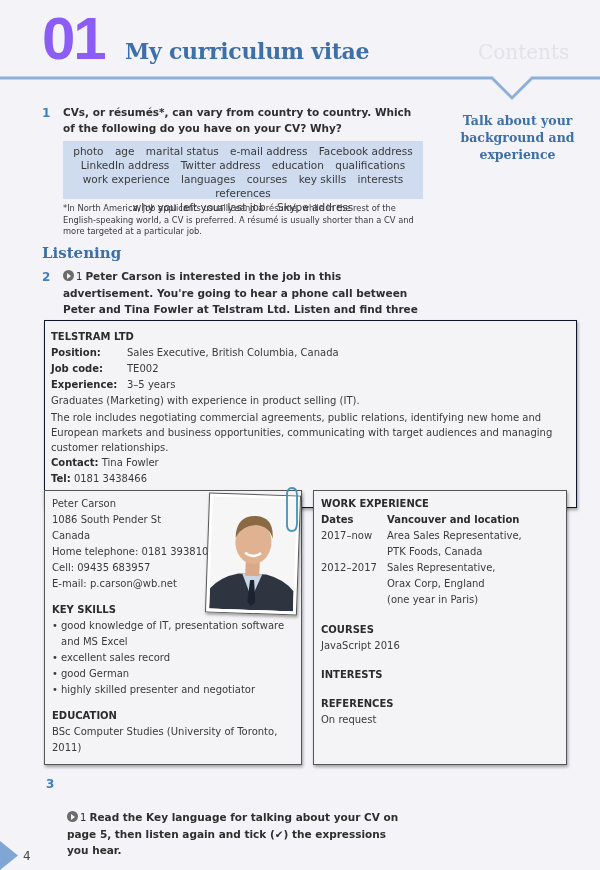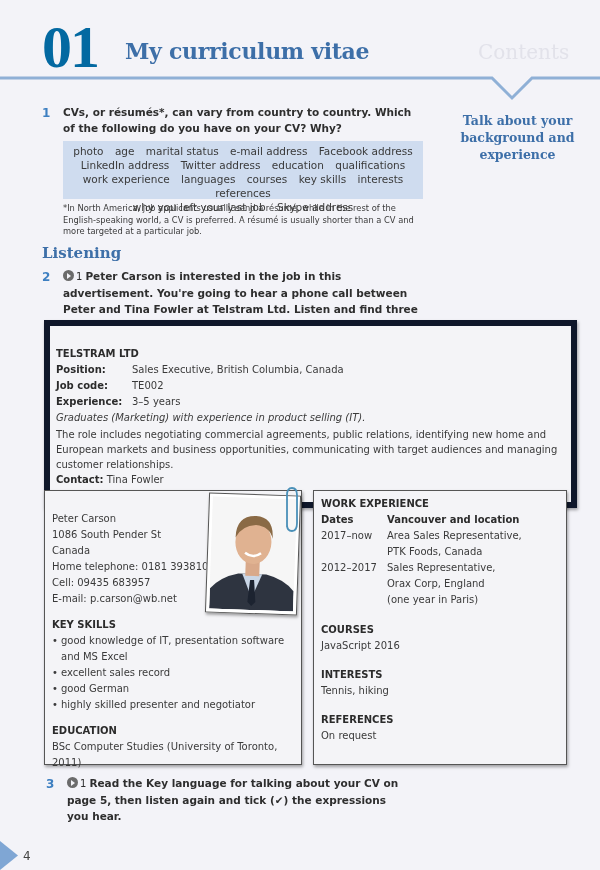--- a/index.html
+++ b/index.html
@@ -8,23 +8,23 @@
     background: #f3f3f8;
     font-family: "DejaVu Sans", sans-serif;
     color: #2b2b2b;
     position: relative;
     overflow: hidden;
   }
   .page { position: absolute; left: 0; top: 0; width: 600px; height: 870px; }
 
   
   .chapter-num {
-    position: absolute; left: 42px; top: 16px;
-    font-family: Liberation Serif, serif; font-weight: bold;
-    font-size: 60px; line-height: 62px; color: #0369a1; letter-spacing: -2px;
+    position: absolute; left: 42px; top: 8px;
+    font-family: Liberation Sans, sans-serif; font-weight: bold;
+    font-size: 60px; line-height: 62px; color: #8b5cf6; letter-spacing: -2px;
   }
   .chapter-title {
     position: absolute; left: 125px; top: 38px;
     font-family: "DejaVu Serif", serif; font-weight: bold;
     font-size: 22px; color: #3d6fa8; letter-spacing: -0.3px;
   }
   .ghost-contents {
     position: absolute; left: 478px; top: 40px;
     font-family: "DejaVu Serif", serif; font-size: 20px; color: #e2e2ea;
   }
@@ -65,36 +65,36 @@
   }
 
   .section-head {
     position: absolute; left: 42px; top: 244px;
     font-family: "DejaVu Serif", serif; font-weight: bold; font-size: 15px; color: #3d6fa8;
   }
 
   
   .ad-box {
     position: absolute; left: 44px; top: 320px; width: 533px; height: 188px;
-    background: #f4f4f7; border: 6px solid #0f172a;
+    background: #f4f4f7; border: 1px solid #0f172a;
     box-shadow: 1px 2px 3px rgba(0,0,0,0.35);
-    padding: 20px 6px; font-size: 10px; line-height: 16px; color: #3a3a3a;
+    padding: 8px 6px; font-size: 10px; line-height: 16px; color: #3a3a3a;
   }
   .ad-box .b { font-weight: bold; color: #2b2b2b; }
   .ad-row { display: flex; }
   .ad-row .lbl { width: 76px; font-weight: bold; color: #2b2b2b; }
-  .ad-italic { font-style: italic; }
+  .ad-italic { }
   .ad-desc { line-height: 15px; margin-top: 1px; }
 
   
   .cv-left {
     position: absolute; left: 44px; top: 490px; width: 258px; height: 275px;
     background: #f4f4f7; border: 1px solid #555;
     box-shadow: 1px 2px 3px rgba(0,0,0,0.35);
-    padding: 20px 7px; font-size: 10px; line-height: 16px; color: #3a3a3a;
+    padding: 5px 7px; font-size: 10px; line-height: 16px; color: #3a3a3a;
   }
   .cv-right {
     position: absolute; left: 313px; top: 490px; width: 254px; height: 275px;
     background: #f4f4f7; border: 1px solid #555;
     box-shadow: 1px 2px 3px rgba(0,0,0,0.35);
     padding: 5px 7px; font-size: 10px; line-height: 16px; color: #3a3a3a;
   }
   .cv-head { font-weight: bold; color: #2b2b2b; }
   .bullet-list { list-style: none; }
   .bullet-list li { padding-left: 9px; position: relative; }
@@ -254,28 +254,27 @@
         <div>Sales Representative,</div>
         <div>Orax Corp, England</div>
         <div>(one year in Paris)</div>
       </div>
     </div>
     <div style="height:14px;"></div>
     <div class="cv-head">COURSES</div>
     <div>JavaScript 2016</div>
     <div style="height:13px;"></div>
     <div class="cv-head">INTERESTS</div>
-    <div>Tennis, hiking</div>
     <div style="height:13px;"></div>
     <div class="cv-head">REFERENCES</div>
     <div>On request</div>
   </div>
 
   <div class="ex-num" style="left:46px; top:777px;">3</div>
-  <div class="ex-text" style="left:67px; top:775px; width:340px;">
+  <div class="ex-text" style="left:67px; top:809px; width:340px;">
     <span class="audio-icon"></span><span class="track-num">1</span><span>Read the Key language for talking about your CV on page 5, then listen again and tick (✔) the expressions you hear.</span>
   </div>
 
   <svg class="page-marker" viewBox="0 0 18 29">
     <polygon points="0,0 18,14.5 0,29" fill="#7fa6d4"></polygon>
   </svg>
   <div class="page-num">4</div>
 </div>
 
 </body></html>

